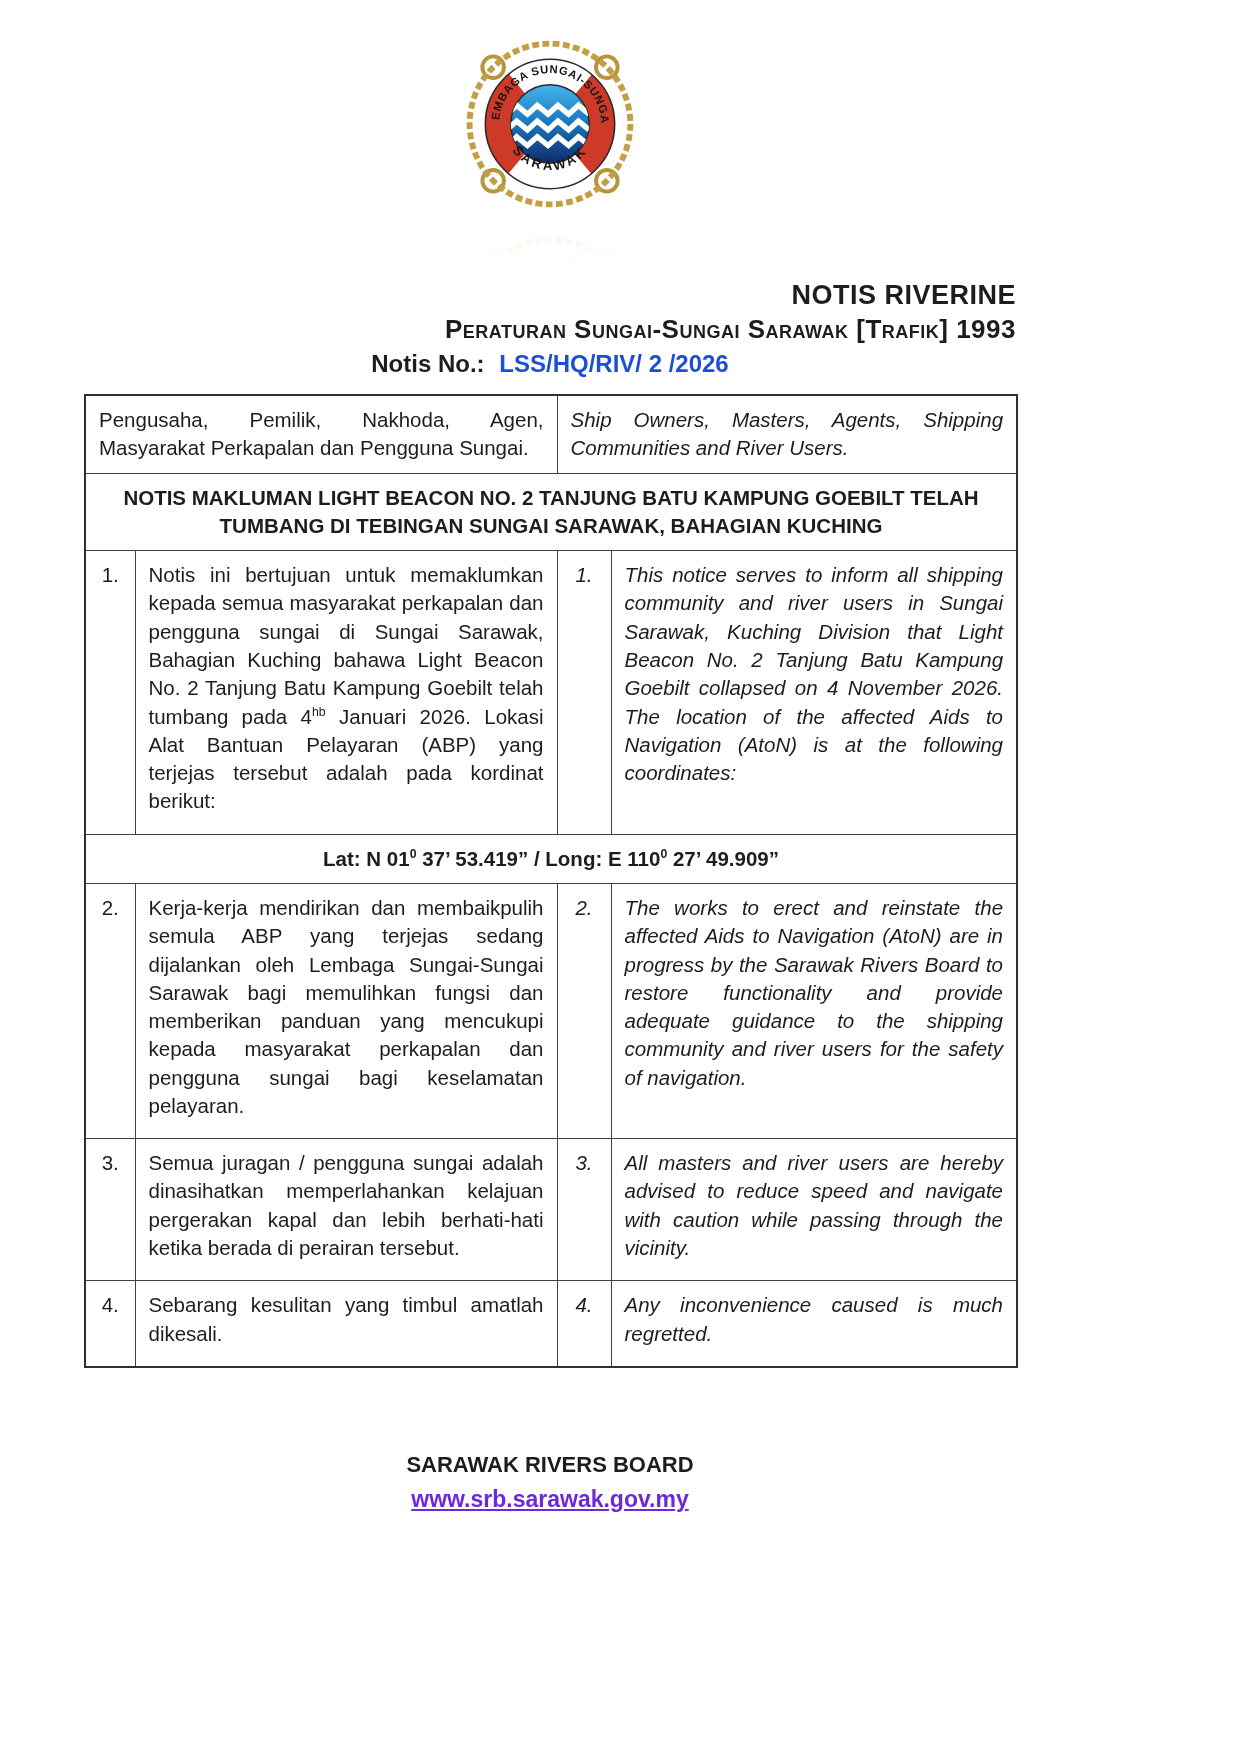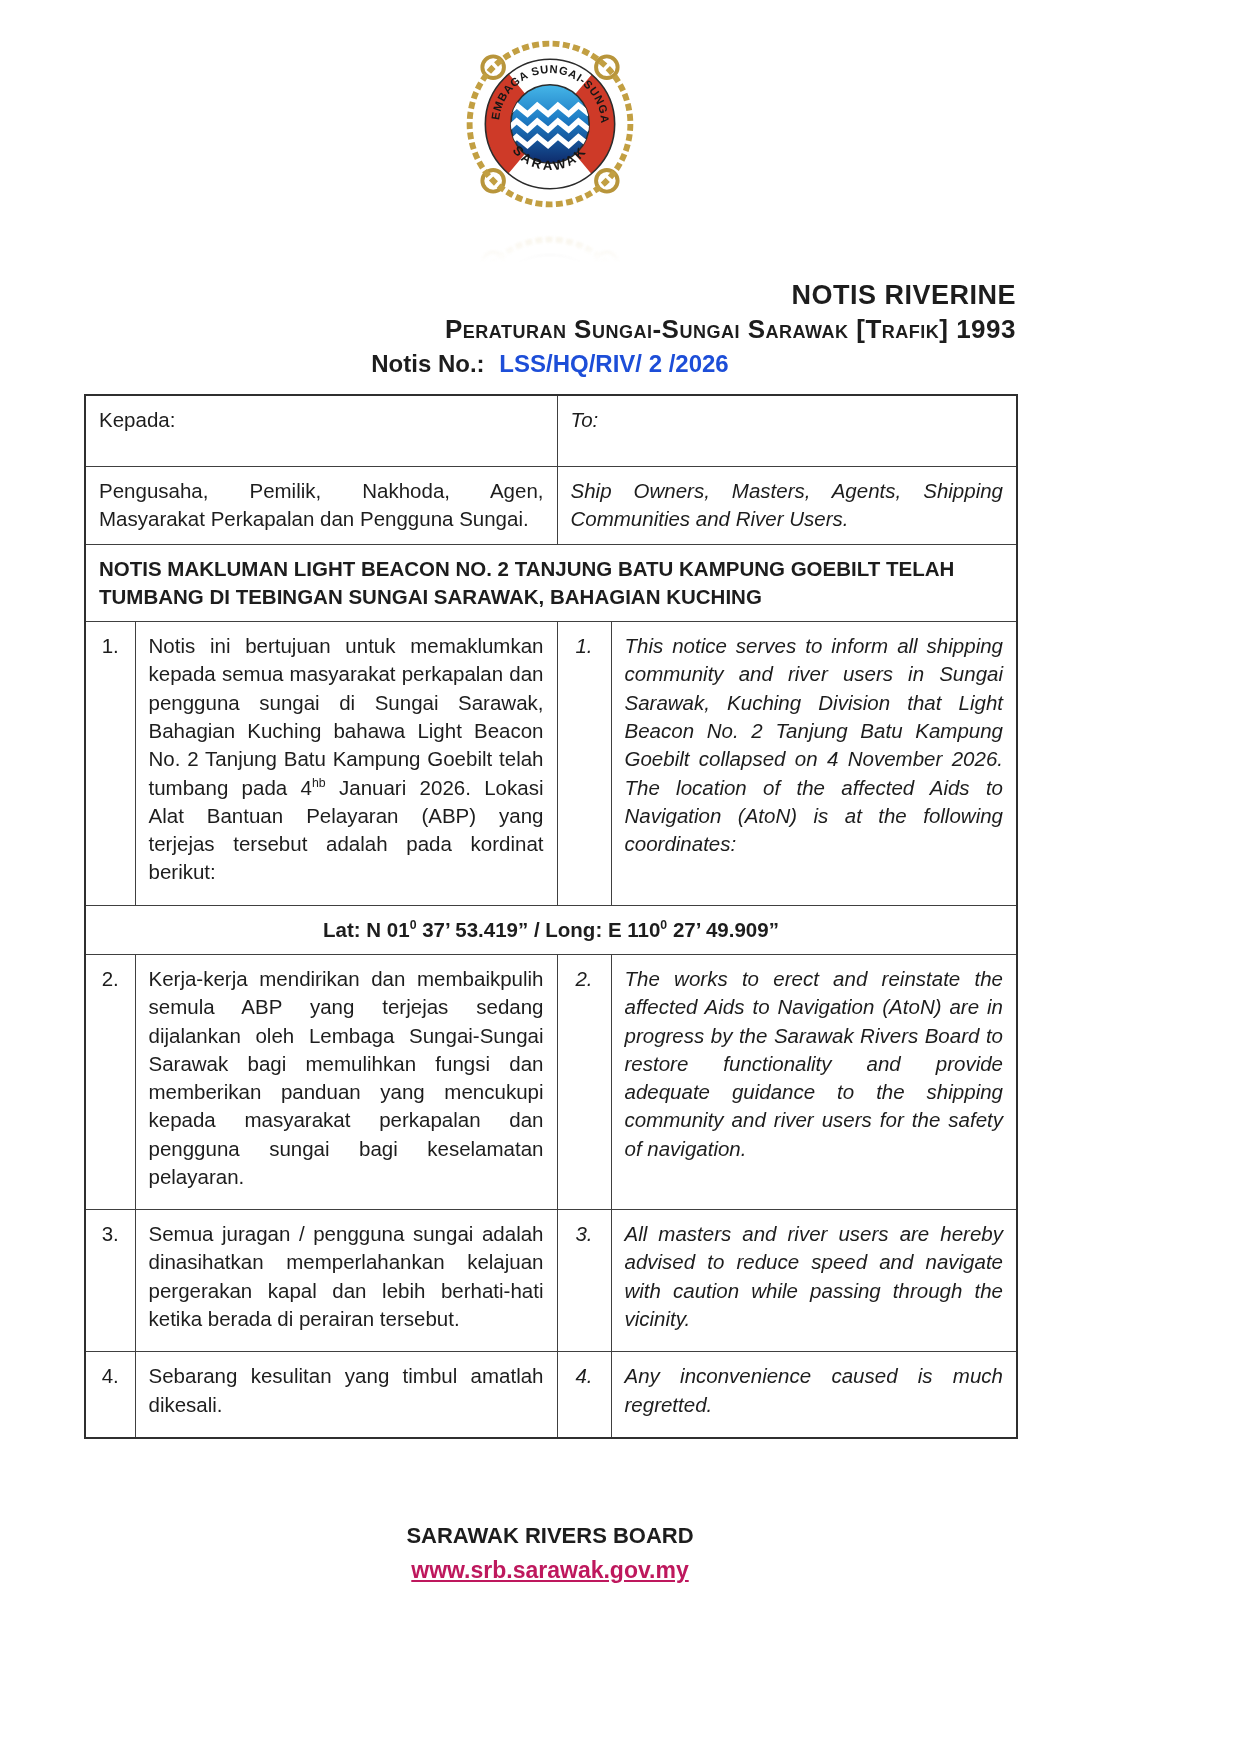--- a/index.html
+++ b/index.html
@@ -35,21 +35,21 @@
     border:1.8px solid #404040; vertical-align:top;
     padding:10px 13px; font-size:20.5px; line-height:1.38;
   }
   td.num    { text-align:center; padding-left:2px; padding-right:2px; }
   td.num-en { text-align:center; padding-left:2px; padding-right:2px; font-style:italic; }
   td.ms     { text-align:justify; }
   td.en     { text-align:justify; font-style:italic; }
   tr.row-kepada td { height:50px; }
   td.to-cell { font-style:italic; }
   td.heading {
-    font-weight:700; text-align:left; padding:18px 12px 20px; line-height:1.55;border-radius:7px;
+    font-weight:700; text-align:center; padding:18px 12px 20px; line-height:1.55;border-radius:7px;
   }
   td.coords {
     font-weight:700; text-align:center; font-size:21px; padding:25px 10px 23px;margin-top:12px;
   }
   tr.row-item td { padding-bottom:18px; }
   sup { font-size:60%; vertical-align:super; line-height:0; }
 
   
   .footer { text-align:center; margin-top:80px; font-weight:700; font-size:22px; line-height:1.55; }
   .footer .link { font-size:23px; }
@@ -123,24 +123,20 @@
 
   <table class="notice">
     <colgroup>
       <col style="width:50px">
         <col style="width:422px">
         <col style="width:54px">
         <col style="width:406px">
     </colgroup>
 
     <tbody>
-        <tr class="row-kepada">
-      <td colspan="2">Kepada:</td>
-      <td colspan="2" class="to-cell">To:</td>
-    </tr>
 
     <tr>
       <td colspan="2" class="ms">Pengusaha, Pemilik, Nakhoda, Agen, Masyarakat Perkapalan dan Pengguna Sungai.</td>
       <td colspan="2" class="en">Ship Owners, Masters, Agents, Shipping Communities and River Users.</td>
     </tr>
 
     <tr>
       <td colspan="4" class="heading">NOTIS MAKLUMAN LIGHT BEACON NO. 2 TANJUNG BATU KAMPUNG GOEBILT TELAH TUMBANG DI TEBINGAN SUNGAI SARAWAK, BAHAGIAN KUCHING</td>
     </tr>
 
@@ -178,17 +174,17 @@
       <td class="ms">Sebarang kesulitan yang timbul amatlah dikesali.</td>
       <td class="num-en">4.</td>
       <td class="en">Any inconvenience caused is much regretted.</td>
     </tr>
   </tbody>
     </table>
 
   <div class="footer">
     <div>SARAWAK RIVERS BOARD</div>
     <div class="link">
-      <a href="#" style="color:#be185d">www.srb.sarawak.gov.my</a>
+      <a href="#" style="color:#6d28d9">www.srb.sarawak.gov.my</a>
     </div>
   </div>
 
 </div>
 
 </body></html>

